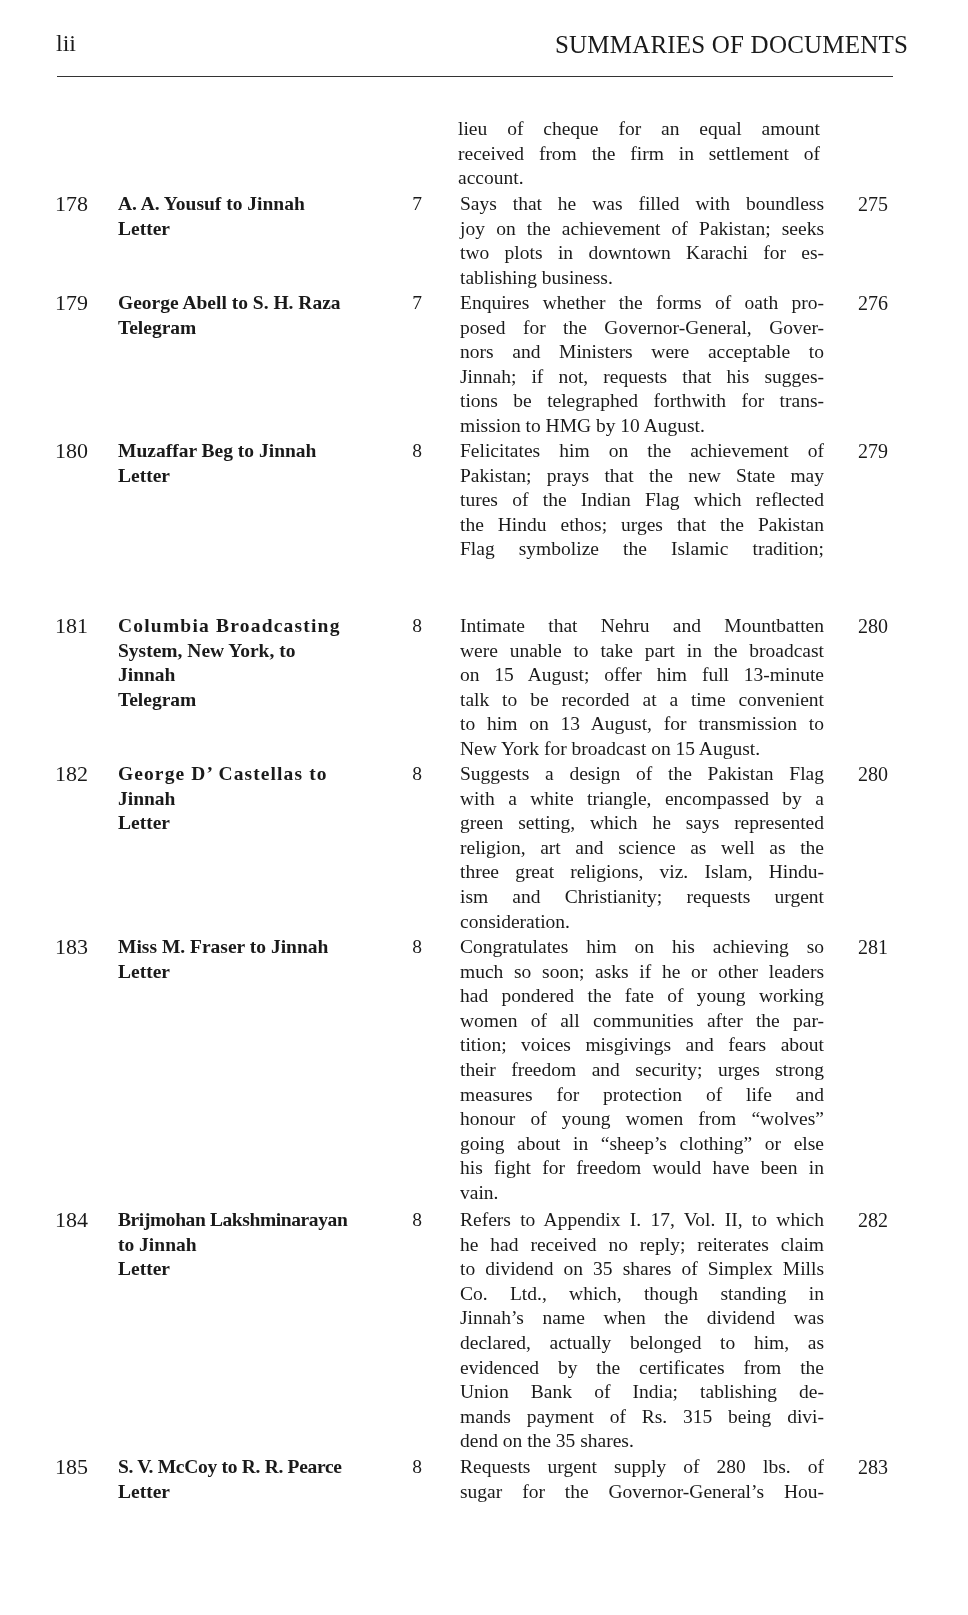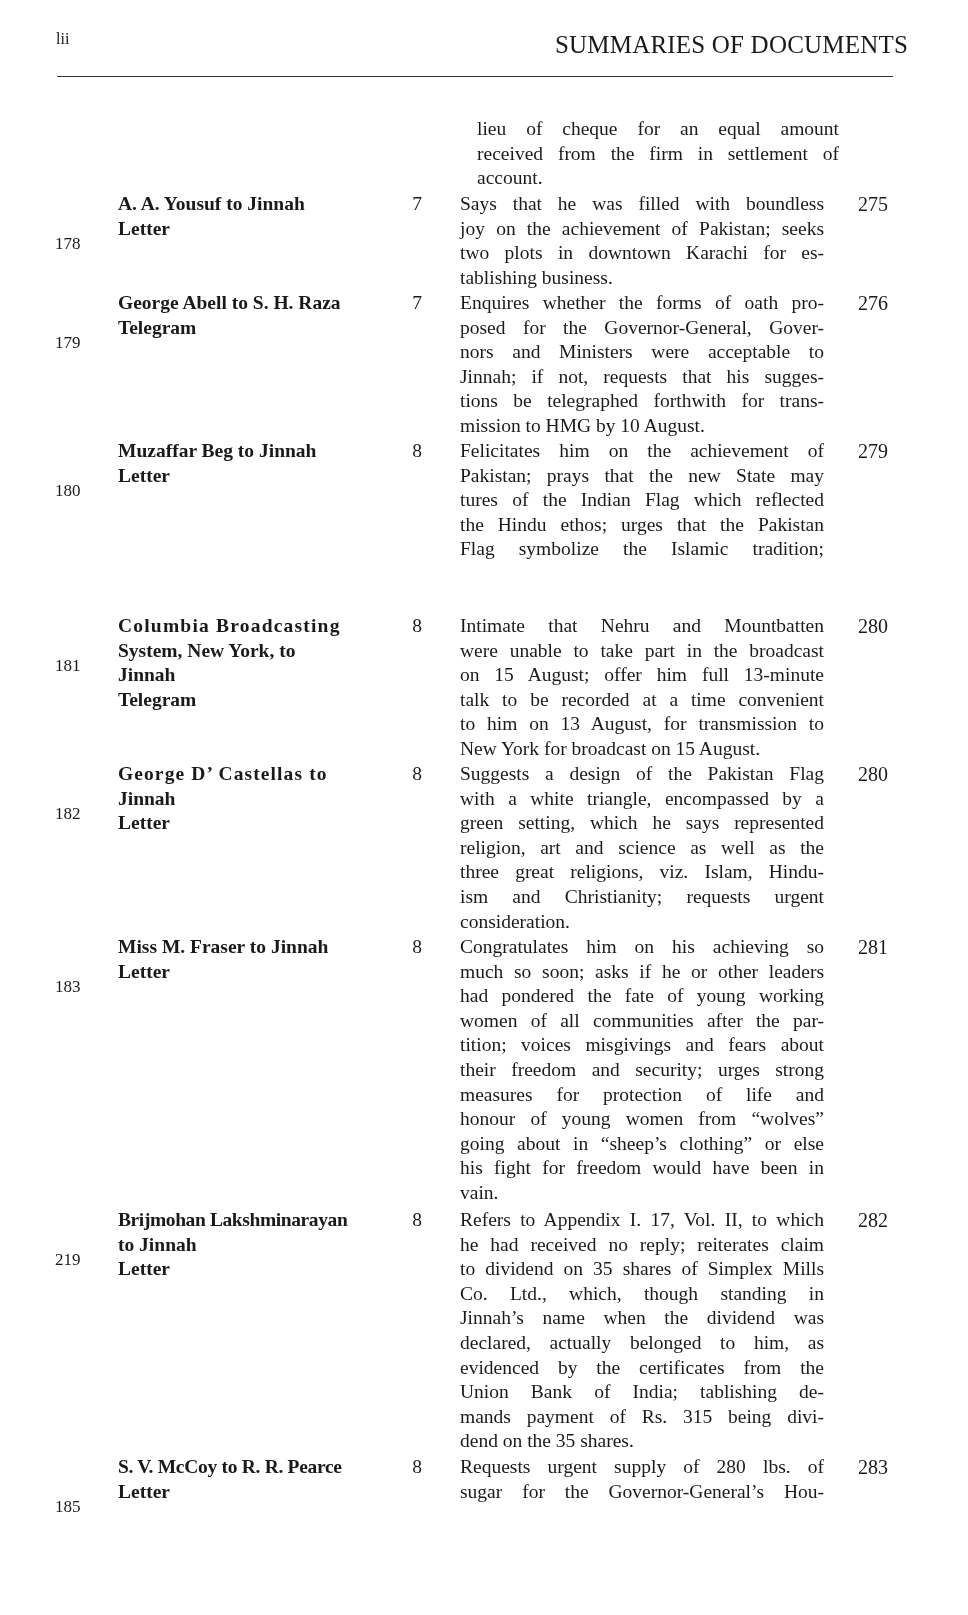--- a/index.html
+++ b/index.html
@@ -3,38 +3,38 @@
 <meta charset="utf-8">
 <style>
   html, body { margin: 0; padding: 0; background: #ffffff; }
   body {
     width: 968px; height: 1615px; position: relative; overflow: hidden;
     font-family: "Liberation Serif", "DejaVu Serif", serif;
     color: #1a1a1a;
   }
   .page-number {
     position: absolute; left: 56px; top: 30px;
-    font-size: 16px;
+    font-size: 24px;
   }
   .running-head {
     position: absolute; left: 0; width: 908px; top: 31px; text-align: right;
     font-size: 25px; letter-spacing: 0.2px;
   }
   .head-rule {
     position: absolute; left: 57px; width: 836px; top: 76px;
     border-top: 1.5px solid #333;
   }
   .line {
     font-size: 19.5px; line-height: 24.6px; white-space: nowrap;
   }
   .cont {
-    position: absolute; left: 477px; top: 117px; width: 362px;
+    position: absolute; left: 458px; top: 117px; width: 362px;
   }
   .entry { position: absolute; left: 0; width: 968px; }
-  .num { position: absolute; left: 55px; font-size: 17px; line-height: 24.6px; margin-top: 40px; }
+  .num { position: absolute; left: 55px; font-size: 22px; line-height: 24.6px; }
   .from { position: absolute; left: 118px; width: 260px; font-weight: bold; }
   .date { position: absolute; left: 410px; font-size: 19.5px; line-height: 24.6px; width: 14px; text-align: center; }
   .summary { position: absolute; left: 460px; width: 364px; }
   .summary .line { text-align: justify; text-align-last: justify; }
   .summary .line.last { text-align-last: left; }
   .pg { position: absolute; left: 858px; font-size: 20px; line-height: 24.6px; }
 </style>
 </head>
 <body>
 
@@ -156,21 +156,21 @@
     <div class="line">measures for protection of life and</div>
     <div class="line">honour of young women from “wolves”</div>
     <div class="line">going about in “sheep’s clothing” or else</div>
     <div class="line">his fight for freedom would have been in</div>
     <div class="line last">vain.</div>
   </div>
   <div class="pg">281</div>
 </div>
 
 <div class="entry" style="top:1208px">
-  <div class="num">219</div>
+  <div class="num">184</div>
   <div class="from">
     <div class="line" style="letter-spacing:-0.4px">Brijmohan Lakshminarayan</div>
     <div class="line">to Jinnah</div>
     <div class="line">Letter</div>
   </div>
   <div class="date">8</div>
   <div class="summary">
     <div class="line">Refers to Appendix I. 17, Vol. II, to which</div>
     <div class="line">he had received no reply; reiterates claim</div>
     <div class="line">to dividend on 35 shares of Simplex Mills</div>

